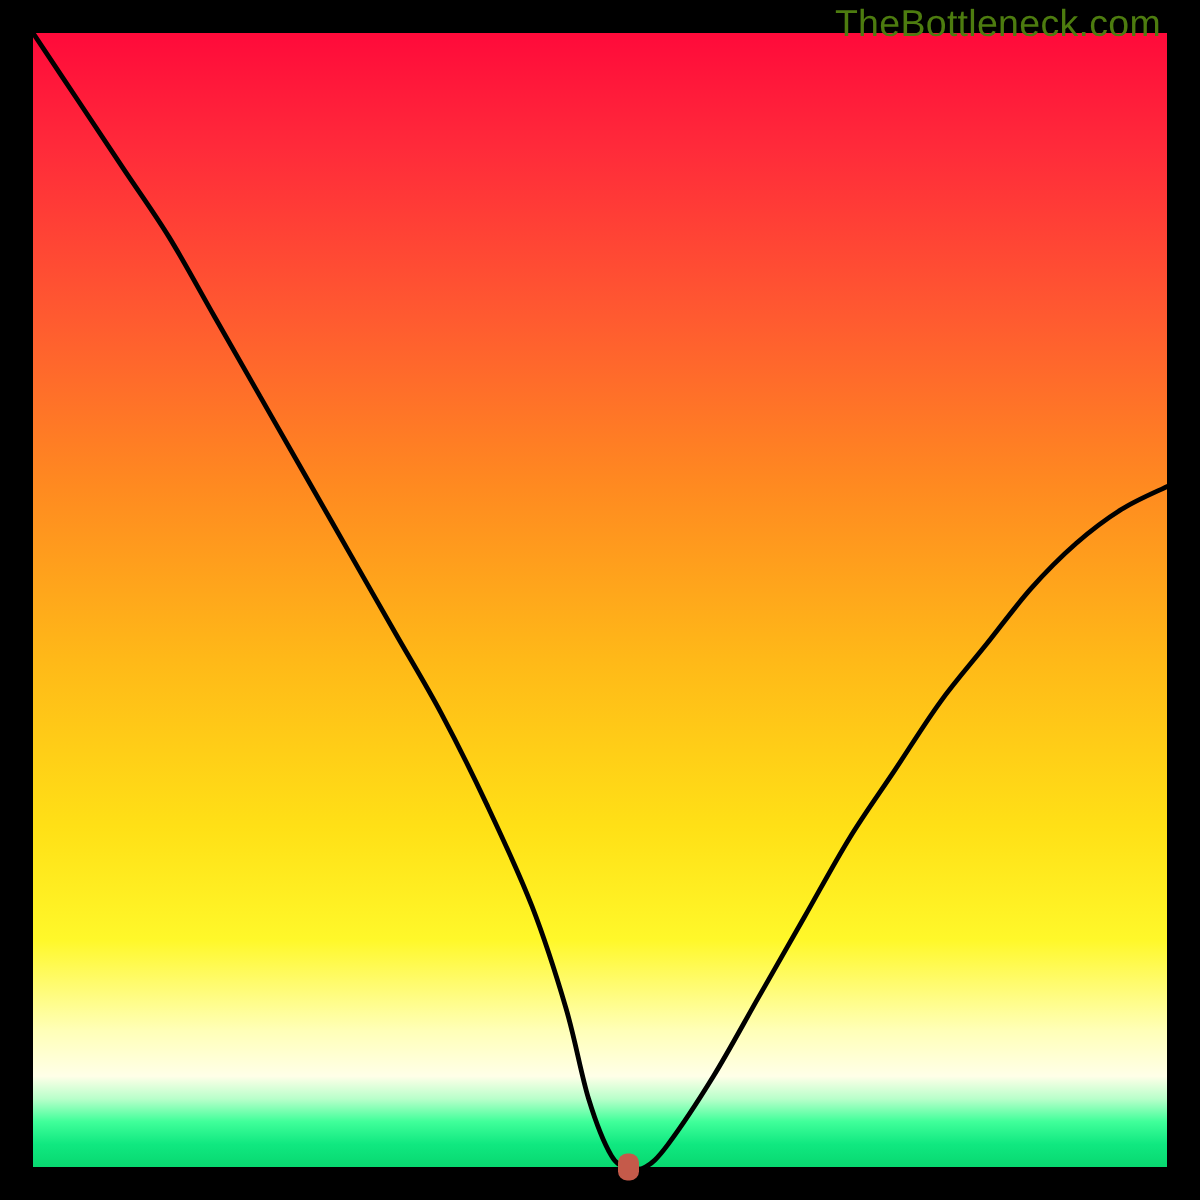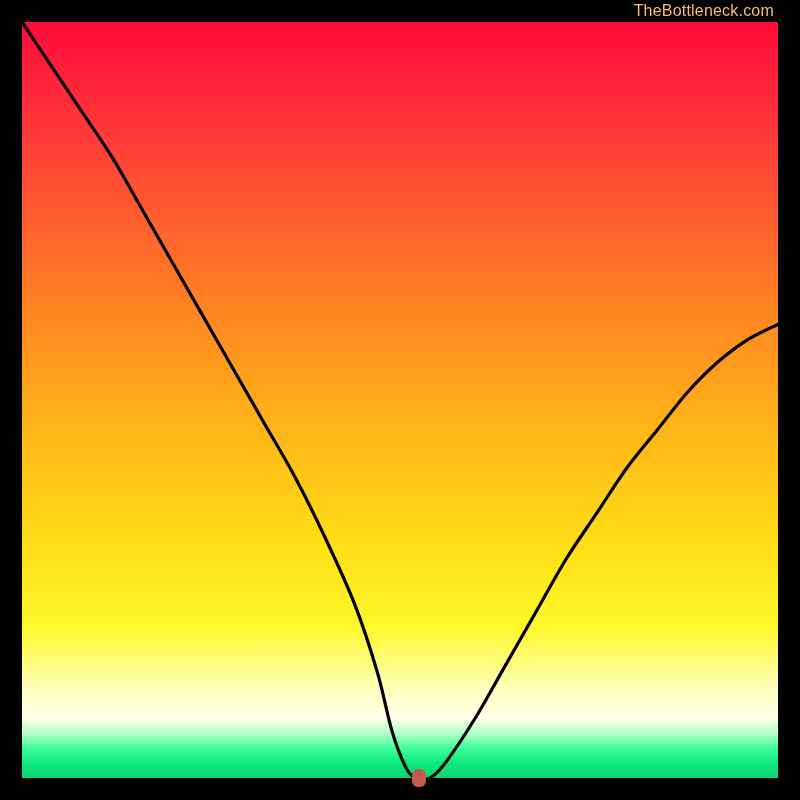--- a/index.html
+++ b/index.html
@@ -38,22 +38,22 @@
       #b8ffca 94%,
       #40ff9a 96%,
       #10e880 98%,
       #08d870 100%
     );
   }
   .watermark {
     position: absolute;
     top: 2px;
     right: 26px;
-    color: #fdba74;
-    font-size: 16px;
+    color: #4d7c0f;
+    font-size: 25px;
     font-weight: 500;
     letter-spacing: 0.2px;
     user-select: none;
   }
   svg.curve {
     position: absolute;
     top: 0;
     left: 0;
     width: 756px;
     height: 756px;

